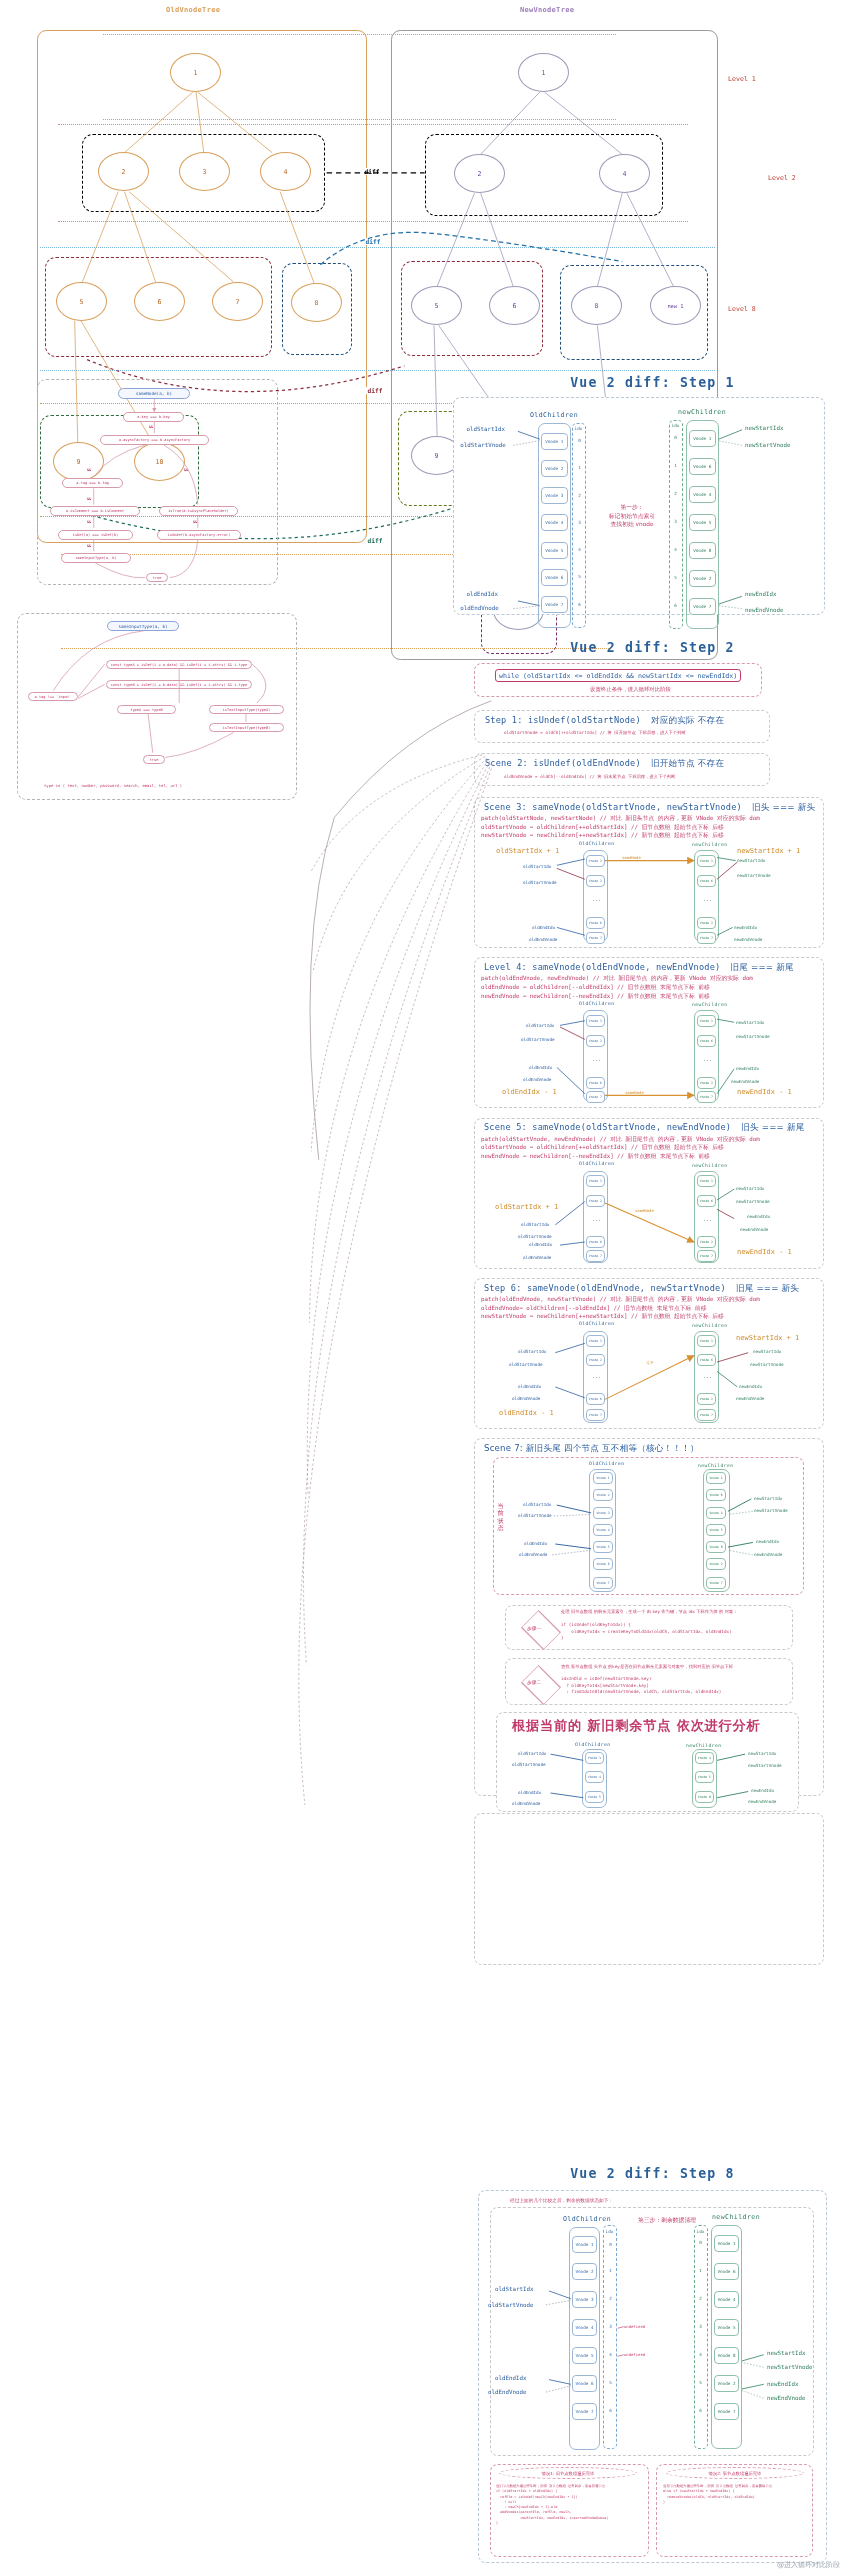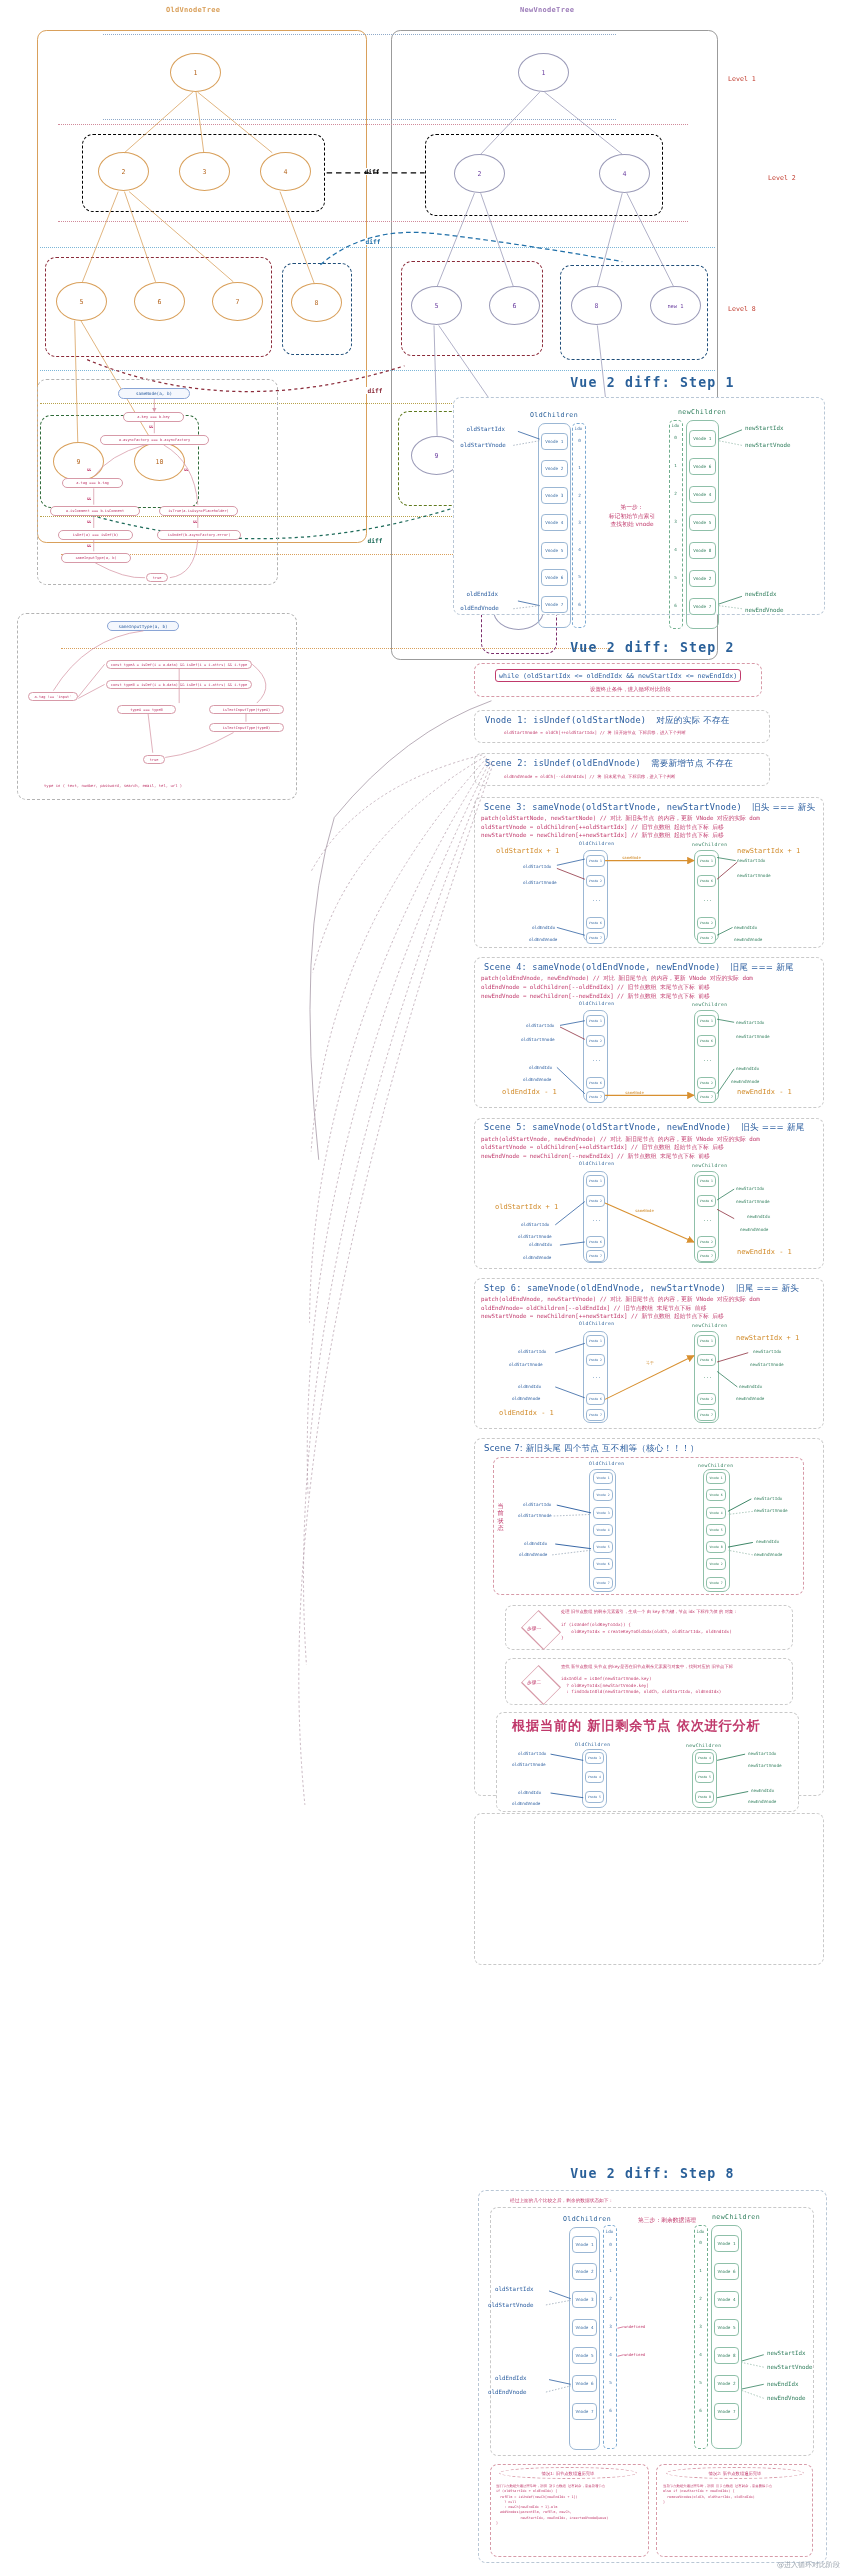--- a/index.html
+++ b/index.html
@@ -356,29 +356,29 @@
 
 <div class="abs" style="left:451px;top:615px;width:403px;height:1463px;">
   <div class="step-title" style="top:25px;">Vue 2 diff: Step 2</div>
 
   <div class="panel-red panel" style="left:23px;top:48px;width:288px;height:34px;"></div>
   <div class="whilebox" style="left:44px;top:54px;">while (oldStartIdx &lt;= oldEndIdx &amp;&amp; newStartIdx &lt;= newEndIdx)</div>
   <div class="cn-note" style="left:86px;top:70px;width:187px;font-size:5.4px;">设置终止条件，进入循环对比阶段</div>
 
   <div class="scene-card" style="left:23px;top:95px;width:296px;height:33px;"></div>
   <div class="scene-hdr" style="left:34px;top:100px;">
-    <span>Vnode 1: isUndef(oldStartNode)</span>
+    <span>Step 1: isUndef(oldStartNode)</span>
     <span class="cn" style="margin-left:4.7px;">对应的实际 不存在</span>
   </div>
   <div class="code-line" style="left:53px;top:115px;font-size:4.3px;">oldStartVnode = oldCh[++oldStartIdx]  //  将 旧开始节点 下标后移，进入下个判断</div>
 
   <div class="scene-card" style="left:23px;top:138px;width:296px;height:33px;"></div>
   <div class="scene-hdr" style="left:34px;top:143px;">
     <span>Scene 2: isUndef(oldEndVnode)</span>
-    <span class="cn" style="margin-left:4.7px;">需要新增节点 不存在</span>
+    <span class="cn" style="margin-left:4.7px;">旧开始节点 不存在</span>
   </div>
   <div class="code-line" style="left:53px;top:159px;font-size:4.3px;">oldEndVnode = oldCh[--oldEndIdx]  //  将 旧末尾节点 下标后移，进入下个判断</div>
 
   <div class="scene-card" style="left:23px;top:182px;width:350px;height:151px;"></div>
   <div class="scene-hdr" style="left:33px;top:187px;">
     <span>Scene 3: sameVnode(oldStartVnode, newStartVnode)</span>
     <span class="cn" style="margin-left:4.7px;">旧头 === 新头</span>
   </div>
   <div class="code-line" style="left:30px;top:199px;">patch(oldStartNode, newStartNode)        // 对比 新旧头节点 的内容，更新 VNode 对应的实际 dom</div>
   <div class="code-line" style="left:30px;top:208px;">oldStartVnode = oldChildren[++oldStartIdx]  // 旧节点数组 起始节点下标 后移</div>
@@ -424,21 +424,21 @@
     </g>
     <defs>
         <marker id="ar-o" markerWidth="7" markerHeight="7" refX="6" refY="3.5" orient="auto">
       <path d="M0,0 L7,3.5 L0,7 Z" fill="#d89030"></path>
         </marker>
       </defs>
   </svg>
 
   <div class="scene-card" style="left:23px;top:342px;width:350px;height:151px;"></div>
   <div class="scene-hdr" style="left:33px;top:347px;">
-    <span>Scene 4: sameVnode(oldEndVnode, newEndVnode)</span>
+    <span>Level 4: sameVnode(oldEndVnode, newEndVnode)</span>
     <span class="cn" style="margin-left:4.7px;">旧尾 === 新尾</span>
   </div>
   <div class="code-line" style="left:30px;top:359px;">patch(oldEndVnode, newEndVnode)        // 对比 新旧尾节点 的内容，更新 VNode 对应的实际 dom</div>
   <div class="code-line" style="left:30px;top:368px;">oldEndVnode = oldChildren[--oldEndIdx]  // 旧节点数组 末尾节点下标 前移</div>
   <div class="code-line" style="left:30px;top:377px;">newEndVnode = newChildren[--newEndIdx]  // 新节点数组 末尾节点下标 前移</div>
   <div class="colhdr" style="left:128px;top:386px;font-size:4.7px;">OldChildren</div>
   <div class="colhdr green" style="left:241px;top:387px;font-size:4.7px;">newChildren</div>
   <div class="vlist" style="left:132px;top:395px;width:25px;height:92px;"></div>
   <div class="vlist green" style="left:243px;top:395px;width:25px;height:92px;"></div>
   <div class="vitem" style="left:135px;top:400px;width:18.7px;height:12.4px;font-size:3.1px;">Vnode 1</div>

